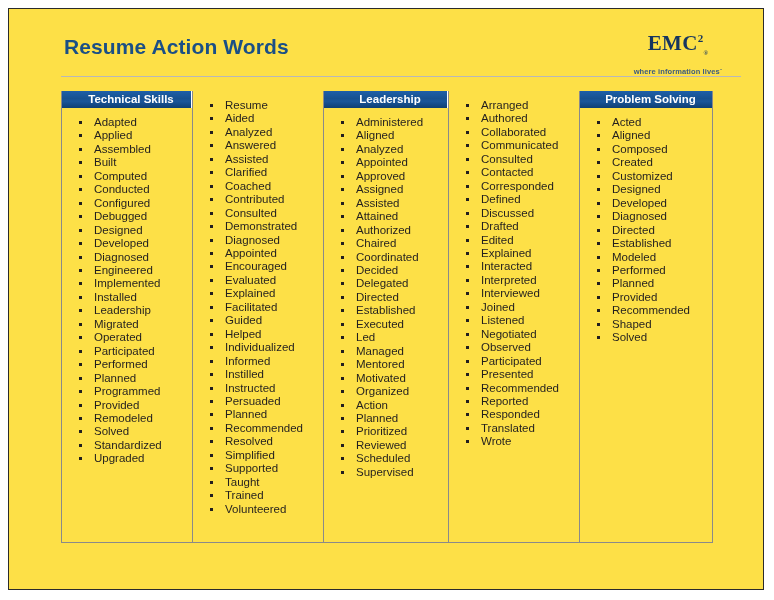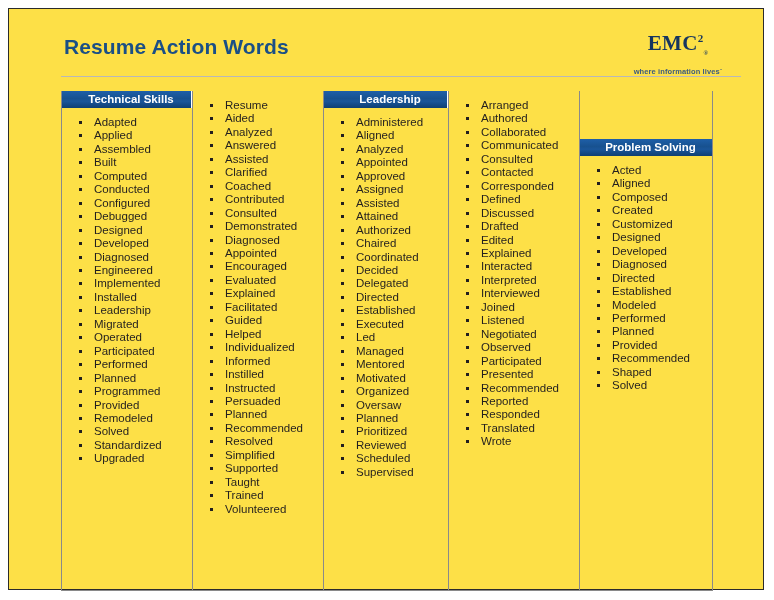--- a/index.html
+++ b/index.html
@@ -109,21 +109,21 @@
     font-size: 11.5px;
     font-weight: bold;
     line-height: 17px;
     padding-left: 9px;
     box-sizing: border-box;
     white-space: nowrap;
     overflow: hidden;
     border-right: 1px solid #ffffff;
     text-align: center;
   }
-  .col:last-child .col-head { border-right: none; margin-top: 48px; }
+  .col:last-child .col-head { border-right: none; }
   .col-body {
     flex: 1 1 auto;
     min-height: 434px;
     padding: 8px 0 10px 0;
     box-sizing: border-box;
   }
   .word {
     position: relative;
     font-size: 11.5px;
     color: #221f1f;
@@ -242,21 +242,21 @@
             <div class="word"><span class="bullet"></span><span>Decided</span></div>
             <div class="word"><span class="bullet"></span><span>Delegated</span></div>
             <div class="word"><span class="bullet"></span><span>Directed</span></div>
             <div class="word"><span class="bullet"></span><span>Established</span></div>
             <div class="word"><span class="bullet"></span><span>Executed</span></div>
             <div class="word"><span class="bullet"></span><span>Led</span></div>
             <div class="word"><span class="bullet"></span><span>Managed</span></div>
             <div class="word"><span class="bullet"></span><span>Mentored</span></div>
             <div class="word"><span class="bullet"></span><span>Motivated</span></div>
             <div class="word"><span class="bullet"></span><span>Organized</span></div>
-            <div class="word"><span class="bullet"></span><span>Oversaw</span></div>
+            <div class="word"><span class="bullet"></span><span>Action</span></div>
             <div class="word"><span class="bullet"></span><span>Planned</span></div>
             <div class="word"><span class="bullet"></span><span>Prioritized</span></div>
             <div class="word"><span class="bullet"></span><span>Reviewed</span></div>
             <div class="word"><span class="bullet"></span><span>Scheduled</span></div>
             <div class="word"><span class="bullet"></span><span>Supervised</span></div>
           </div>
       </div>
 
       <div class="col c3">
         <div class="col-body">

